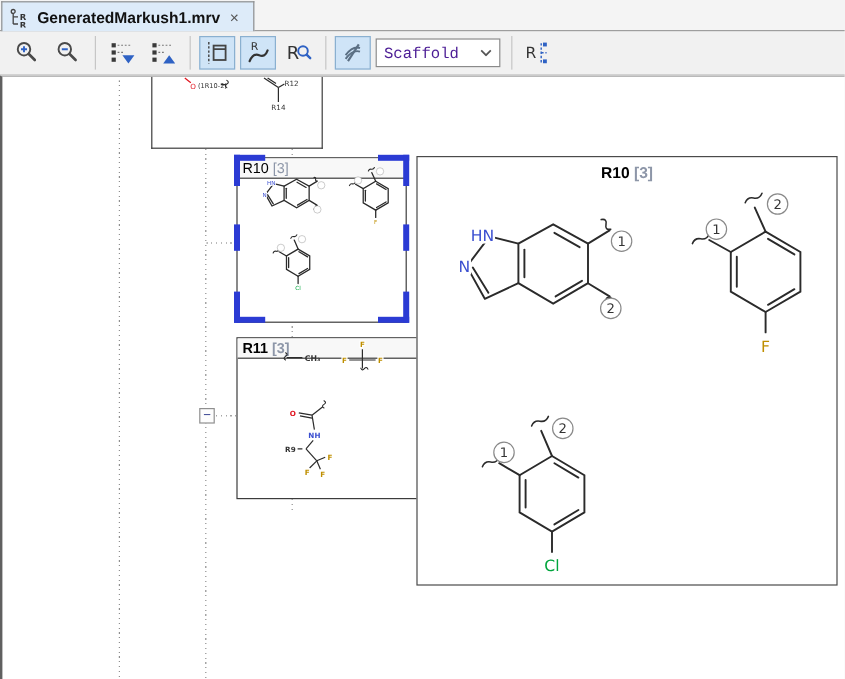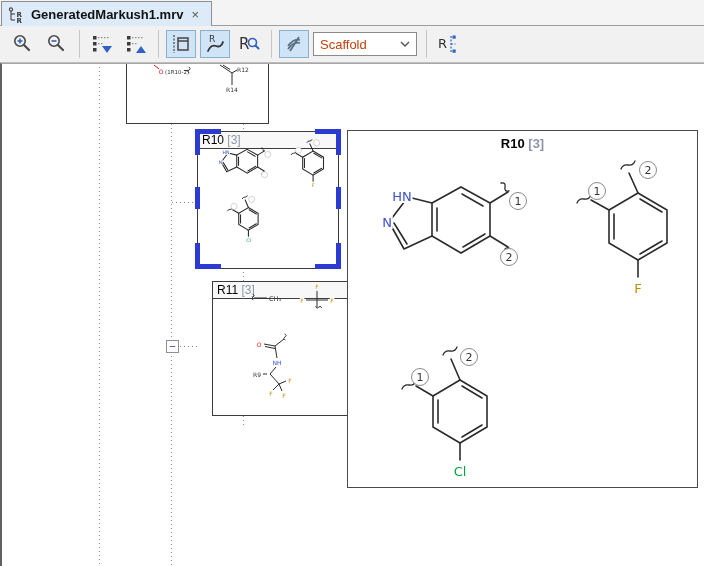--- a/index.html
+++ b/index.html
@@ -11,21 +11,21 @@
          padding:0 10px 0 6px; background:#ddebf9; border:1px solid #8f8f8f; border-bottom:none; }
   .tab-title { font-weight:bold; font-size:13px; color:#111;text-align:center; }
   .tab-close { font-size:13px; color:#555; padding:0 2px; cursor:default; }
 
   
   .toolbar { height:37px; background:#f1f1f1; border-bottom:1px solid #bdbdbd; display:flex; align-items:center; padding-left:8px; }
   .tbtn { width:30px; height:28px; display:flex; align-items:center; justify-content:center; border:1px solid transparent; margin-right:4px; background:transparent; }
   .tbtn.pressed { background:#cfe4f7; border:1px solid #8ab0d0; }
   .tsep { width:1px; height:28px; background:#c6c6c6; margin:0 7px 0 3px; }
   .combo { width:104px; height:24px; background:#fff; border:1px solid #8a8a8a; display:flex; align-items:center; justify-content:space-between; padding:0 6px; margin-right:6px; }
-  .combo-label { font-size:13px; color:#c2410c; }
+  .combo-label { font-size:13px; color:#4c1d95;font-family:Liberation Mono, monospace; }
 
   
   .canvas { position:relative; width:704px; height:503px; background:#fff; border-left:2px solid #606060; border-top:1px solid #a8a8a8; overflow:hidden; }
   .vdots { position:absolute; width:1px; background:repeating-linear-gradient(to bottom,#8e8e8e 0 1px,transparent 1px 4px); z-index:0; }
   .hdots { position:absolute; height:1px; background:repeating-linear-gradient(to right,#8e8e8e 0 1px,transparent 1px 4px); z-index:0; }
 
   .gbox { position:absolute; background:#fff; border:1px solid #3c3c3c; z-index:1; }
   .gbox .ghead { height:17px; border-bottom:1px solid #3c3c3c; background:#f8f8f8; font-size:12px; padding:1px 0 0 4px; color:#000; }
   .gbox.gray-head .ghead { background:#ececec; }
   .gcount { color:#8d96a8; }
@@ -239,21 +239,21 @@
   <div class="handle" style="left:193px; top:65px;  width:5px;  height:26px;"></div>
   <div class="handle" style="left:313px; top:65px;  width:26px; height:5px;"></div>
   <div class="handle" style="left:334px; top:65px;  width:5px;  height:26px;"></div>
   <div class="handle" style="left:193px; top:200px; width:26px; height:5px;"></div>
   <div class="handle" style="left:193px; top:179px; width:5px;  height:26px;"></div>
   <div class="handle" style="left:313px; top:200px; width:26px; height:5px;"></div>
   <div class="handle" style="left:334px; top:179px; width:5px;  height:26px;"></div>
   <div class="handle" style="left:193px; top:123px; width:5px;  height:22px;"></div>
   <div class="handle" style="left:334px; top:123px; width:5px;  height:22px;"></div>
 
-  <div class="gbox" style="left:210px; top:217px; width:158px; height:135px;">
+  <div class="gbox" style="left:195px; top:217px; width:158px; height:135px;font-weight:bold;">
     <div class="ghead">
       <span>R11</span>
       <span class="gcount">[3]</span>
     </div>
     <svg class="struct" style="left:0; top:0;" width="140" height="116" viewBox="0 0 140 116">
 
       <path class="sq" style="stroke-width:0.9" d="M40 12 q2.5 1.5 0 3 q-2.5 1.5 0 3"></path>
       <line x1="41" y1="16" x2="54" y2="16" stroke="#2b2b2b" stroke-width="1"></line>
       <text x="56" y="18.5" font-size="6.5" fill="#333">CH₃</text>
 

